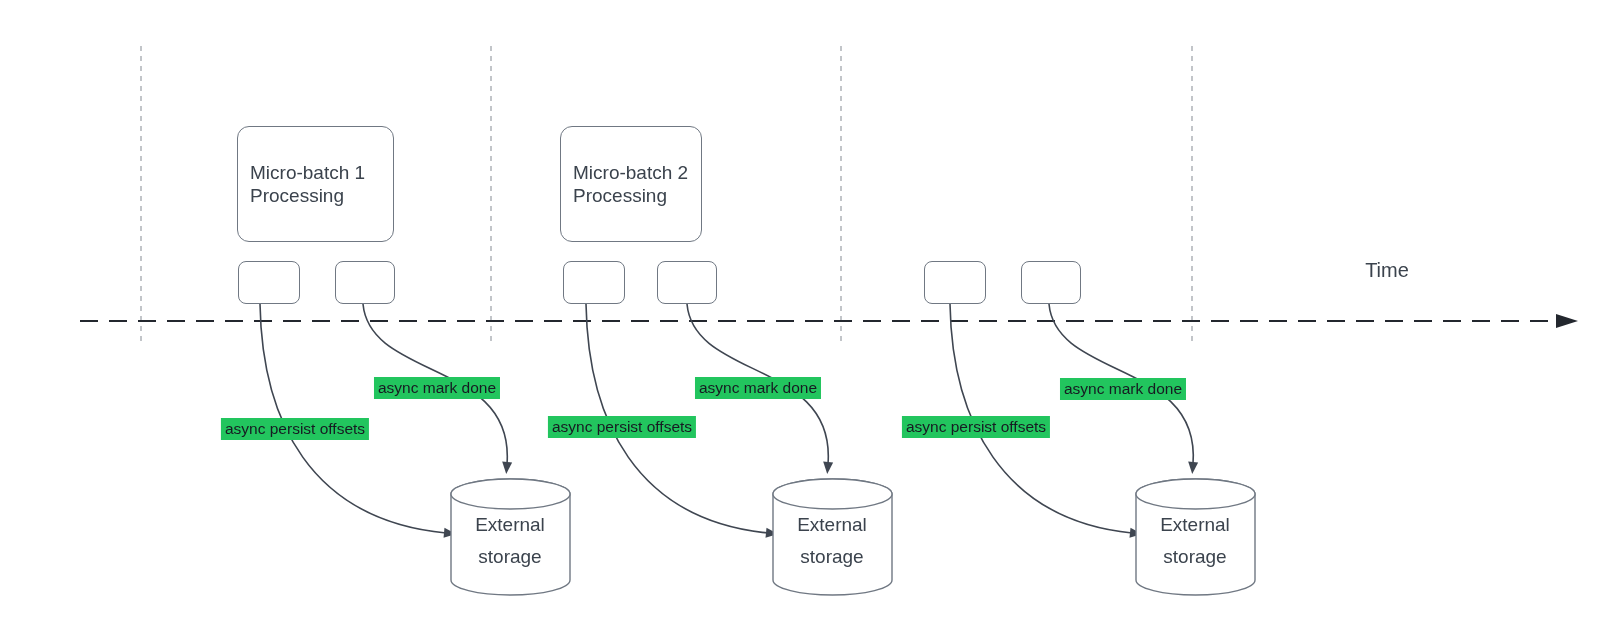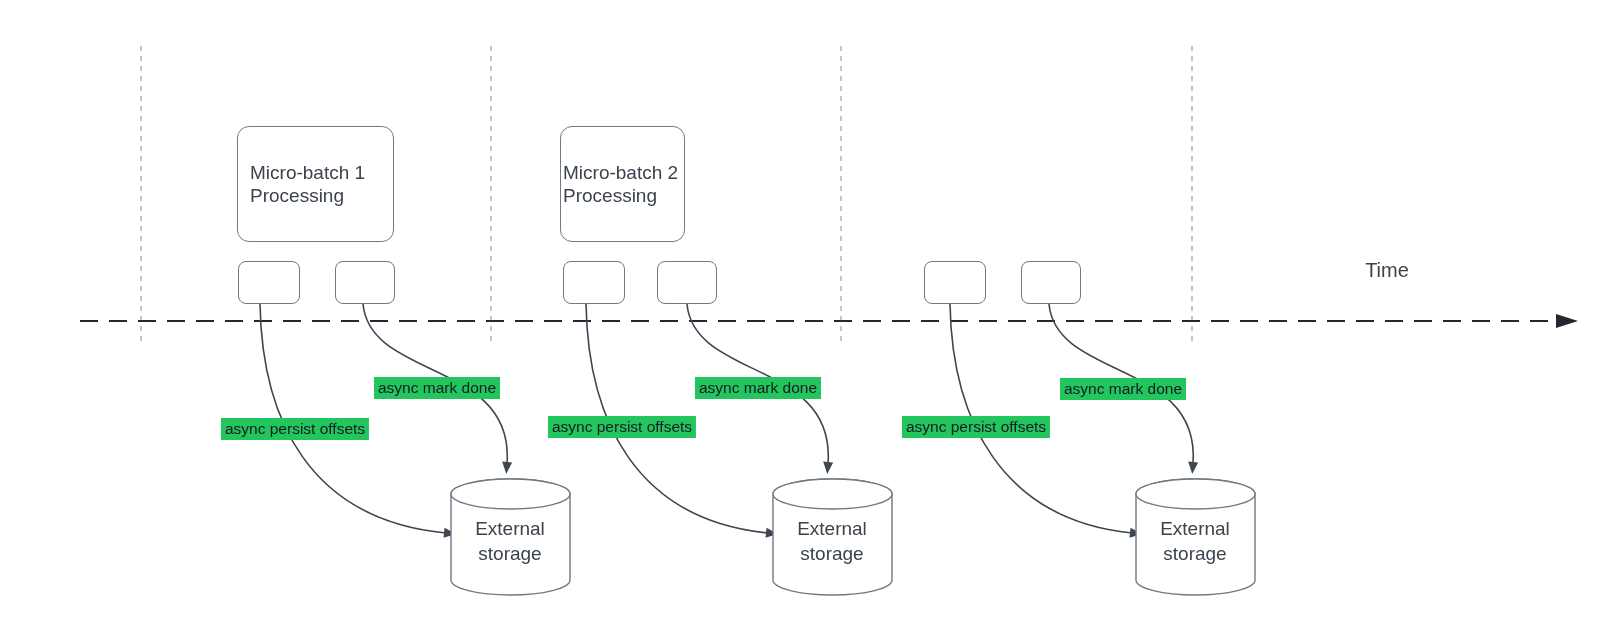--- a/index.html
+++ b/index.html
@@ -26,21 +26,21 @@
     width:62px;height:43px;top:261px;
   }
   .edge-label{
     position:absolute;z-index:3;transform:translate(-50%,-50%);
     background:#22c55e;padding:2px 4px;white-space:nowrap;
     font-size:15.5px;font-weight:normal;color:var(--label-text-color);
   }
   .storage-label{
     position:absolute;z-index:3;width:110px;height:48px;top:517px;
     display:flex;align-items:center;justify-content:center;text-align:center;
-    color:var(--text-color);font-size:19px;line-height:25px;
+    color:var(--text-color);font-size:19px;line-height:32px;
   }
   .time-label{
     position:absolute;z-index:3;left:1387px;top:270px;transform:translate(-50%,-50%);
     color:var(--text-color);font-size:20px;text-align:center;
   }
 </style>
 </head>
 <body>
 
 <div id="canvas">
@@ -81,21 +81,21 @@
     </g>
     <g>
       <path class="cyl" d="M1136,494 a59.5,15 0 0 1 119,0 l0,86 a59.5,15 0 0 1 -119,0 z"></path>
       <ellipse class="cyl" cx="1195.5" cy="494" rx="59.5" ry="15"></ellipse>
     </g>
   </svg>
 
   <div class="node" style="left:237px;top:126px;width:157px;height:116px;padding:0 12px;">
     <span>Micro-batch 1 Processing</span>
   </div>
-  <div class="node" style="left:560px;top:126px;width:125px;height:116px;padding:0 2px;">
+  <div class="node" style="left:560px;top:126px;width:142px;height:116px;padding:0 12px;">
     <span>Micro-batch 2 Processing</span>
   </div>
 
   <div class="tasknode" style="left:238px;"></div>
   <div class="tasknode" style="left:335px;width:60px;"></div>
   <div class="tasknode" style="left:563px;"></div>
   <div class="tasknode" style="left:657px;width:60px;"></div>
   <div class="tasknode" style="left:924px;"></div>
   <div class="tasknode" style="left:1021px;width:60px;"></div>
 

